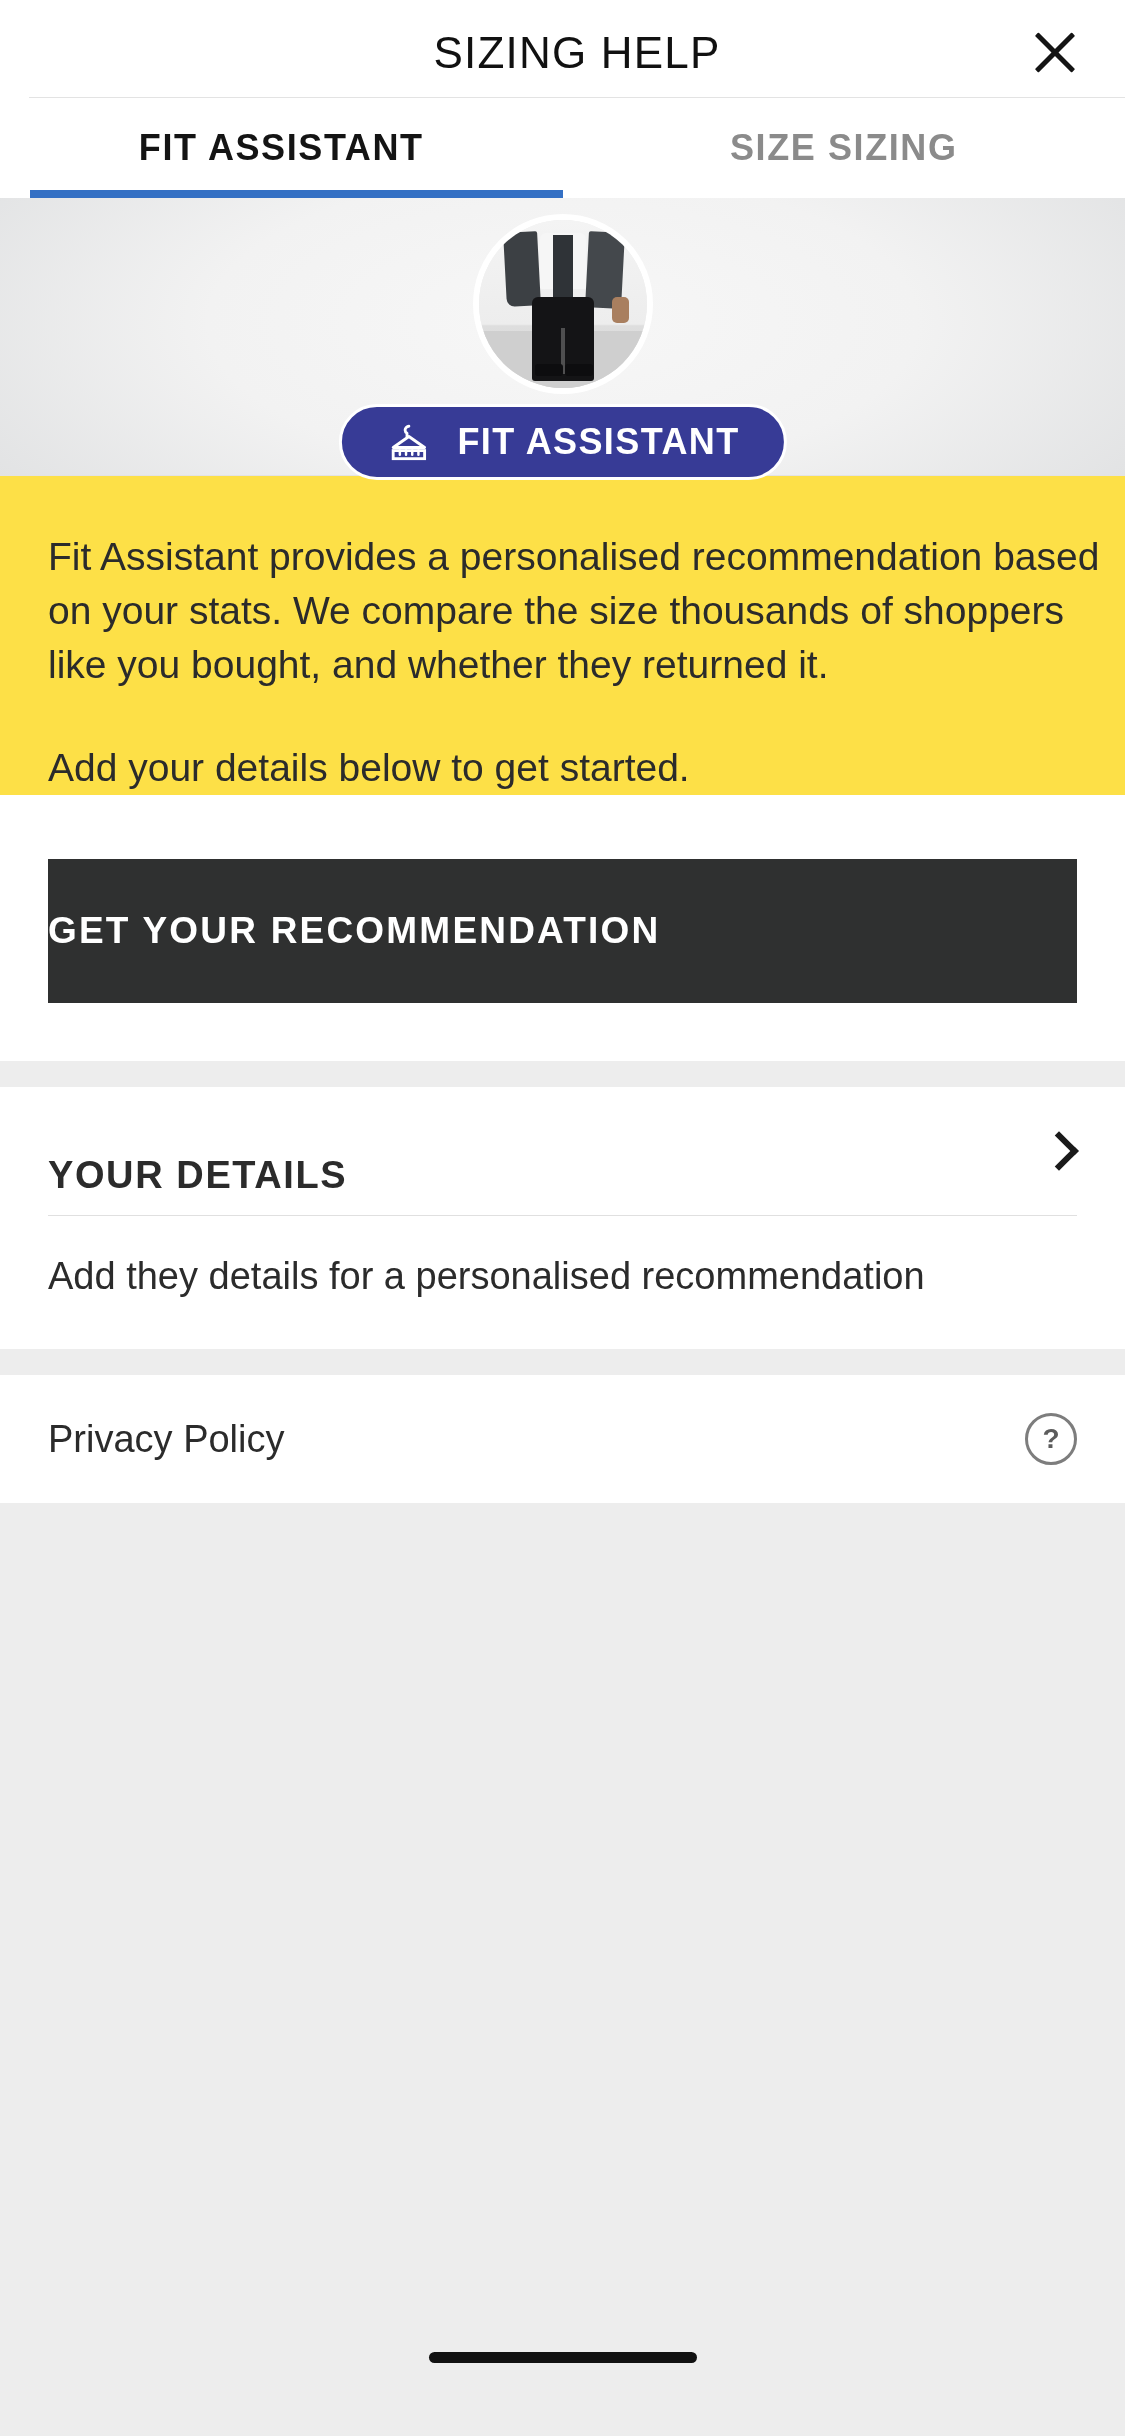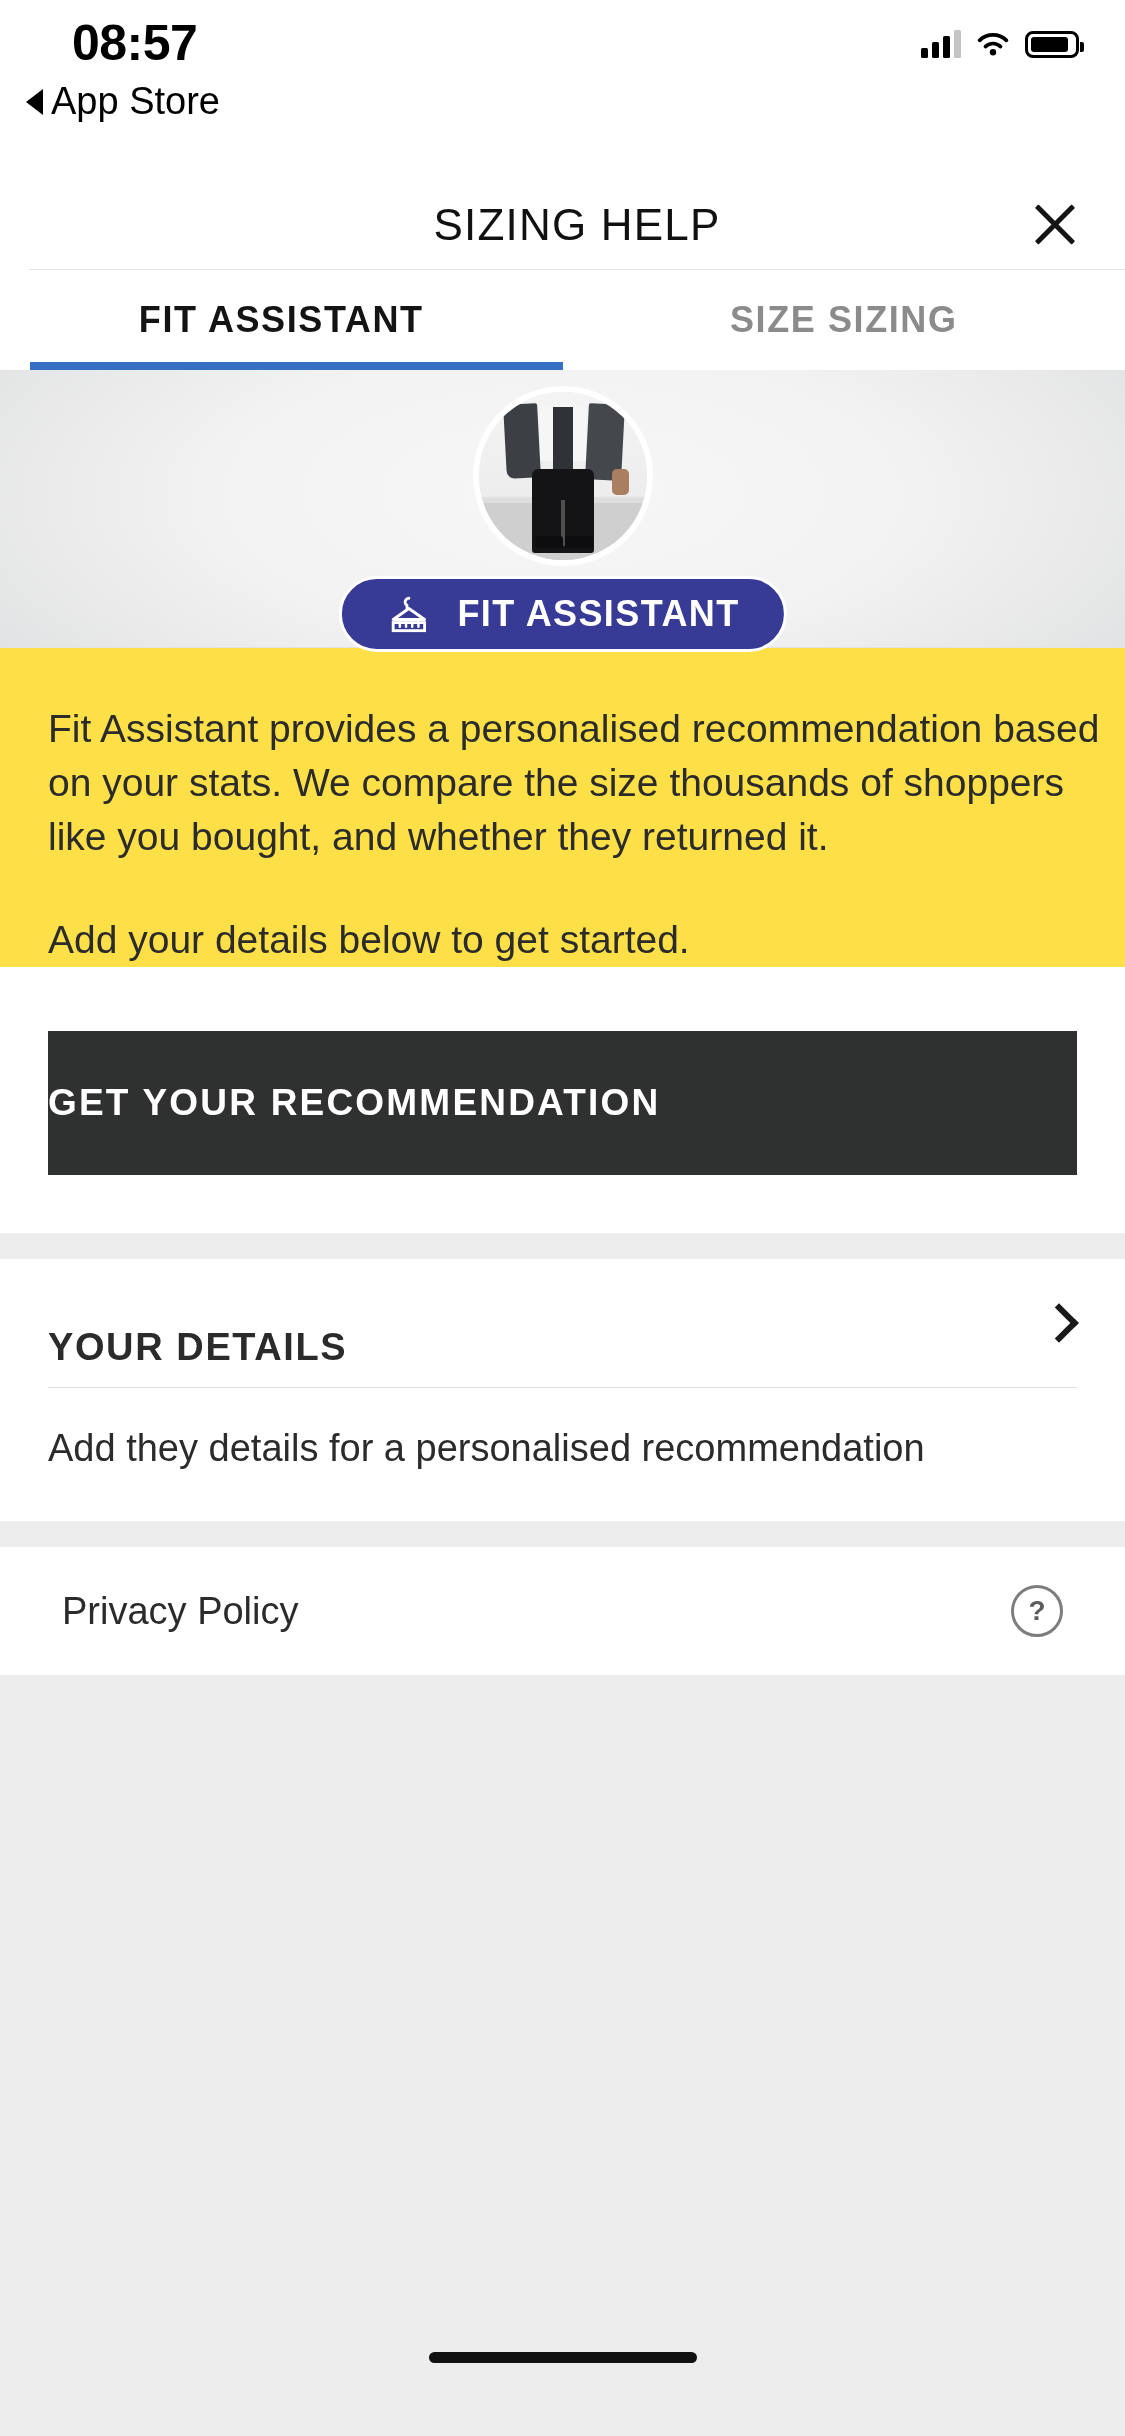--- a/index.html
+++ b/index.html
@@ -166,21 +166,21 @@
   }
   .hairline { height:1px; background:#e0e0e0; margin:0 48px; }
 
   .row-sub {
     padding:34px 48px 46px 48px; background:#fff;
     font-size:38px; line-height:1.4; color:#2b2b2b; font-weight:300;
   }
 
   .row-link {
     display:flex; align-items:center; justify-content:space-between;
-    padding:0 62px; height:128px; background:#fff; cursor:pointer;
+    padding:0 48px; height:128px; background:#fff; cursor:pointer;
   }
   .link-text { font-size:38px; color:#2b2b2b; font-weight:300; }
   .qmark {
     width:52px; height:52px; border-radius:50%;
     border:3px solid #7d7d7d; color:#5c5c5c;
     display:flex; align-items:center; justify-content:center;
     font-size:28px; font-weight:700;
   }
 
   
@@ -193,43 +193,20 @@
   .home-bar { width:268px; height:11px; background:#111; border-radius:6px; }
 
   .scroll-col { display:flex; flex-direction:column; height:2436px; }
 </style>
 </head>
 <body>
 
 <div class="phone">
   <div class="scroll-col">
 
-    <div class="statusbar">
-      <div class="sb-time">08:57</div>
-      <div class="sb-back">
-        <span class="tri"></span>
-        <span>App Store</span>
-      </div>
-      <div class="sb-right">
-        <span class="sig">
-            <i></i>
-            <i></i>
-            <i></i>
-            <i></i>
-          </span>
-        <svg width="36" height="28" viewBox="0 0 36 28">
-          <path d="M18 25.5a3.2 3.2 0 100-6.4 3.2 3.2 0 000 6.4z" fill="#000"></path>
-          <path d="M10.4 16.6a11 11 0 0115.2 0" stroke="#000" stroke-width="3.6" fill="none" stroke-linecap="round"></path>
-          <path d="M4.6 10.3a19.4 19.4 0 0126.8 0" stroke="#000" stroke-width="3.8" fill="none" stroke-linecap="round"></path>
-        </svg>
-        <span class="batt">
-            <span></span>
-          </span>
-      </div>
-    </div>
 
     <div class="header">
       <div class="header-title">SIZING HELP</div>
       <div class="close-btn"></div>
     </div>
 
     <div class="tabs">
       <div class="tab active">
         <span>FIT ASSISTANT</span>
       </div>

